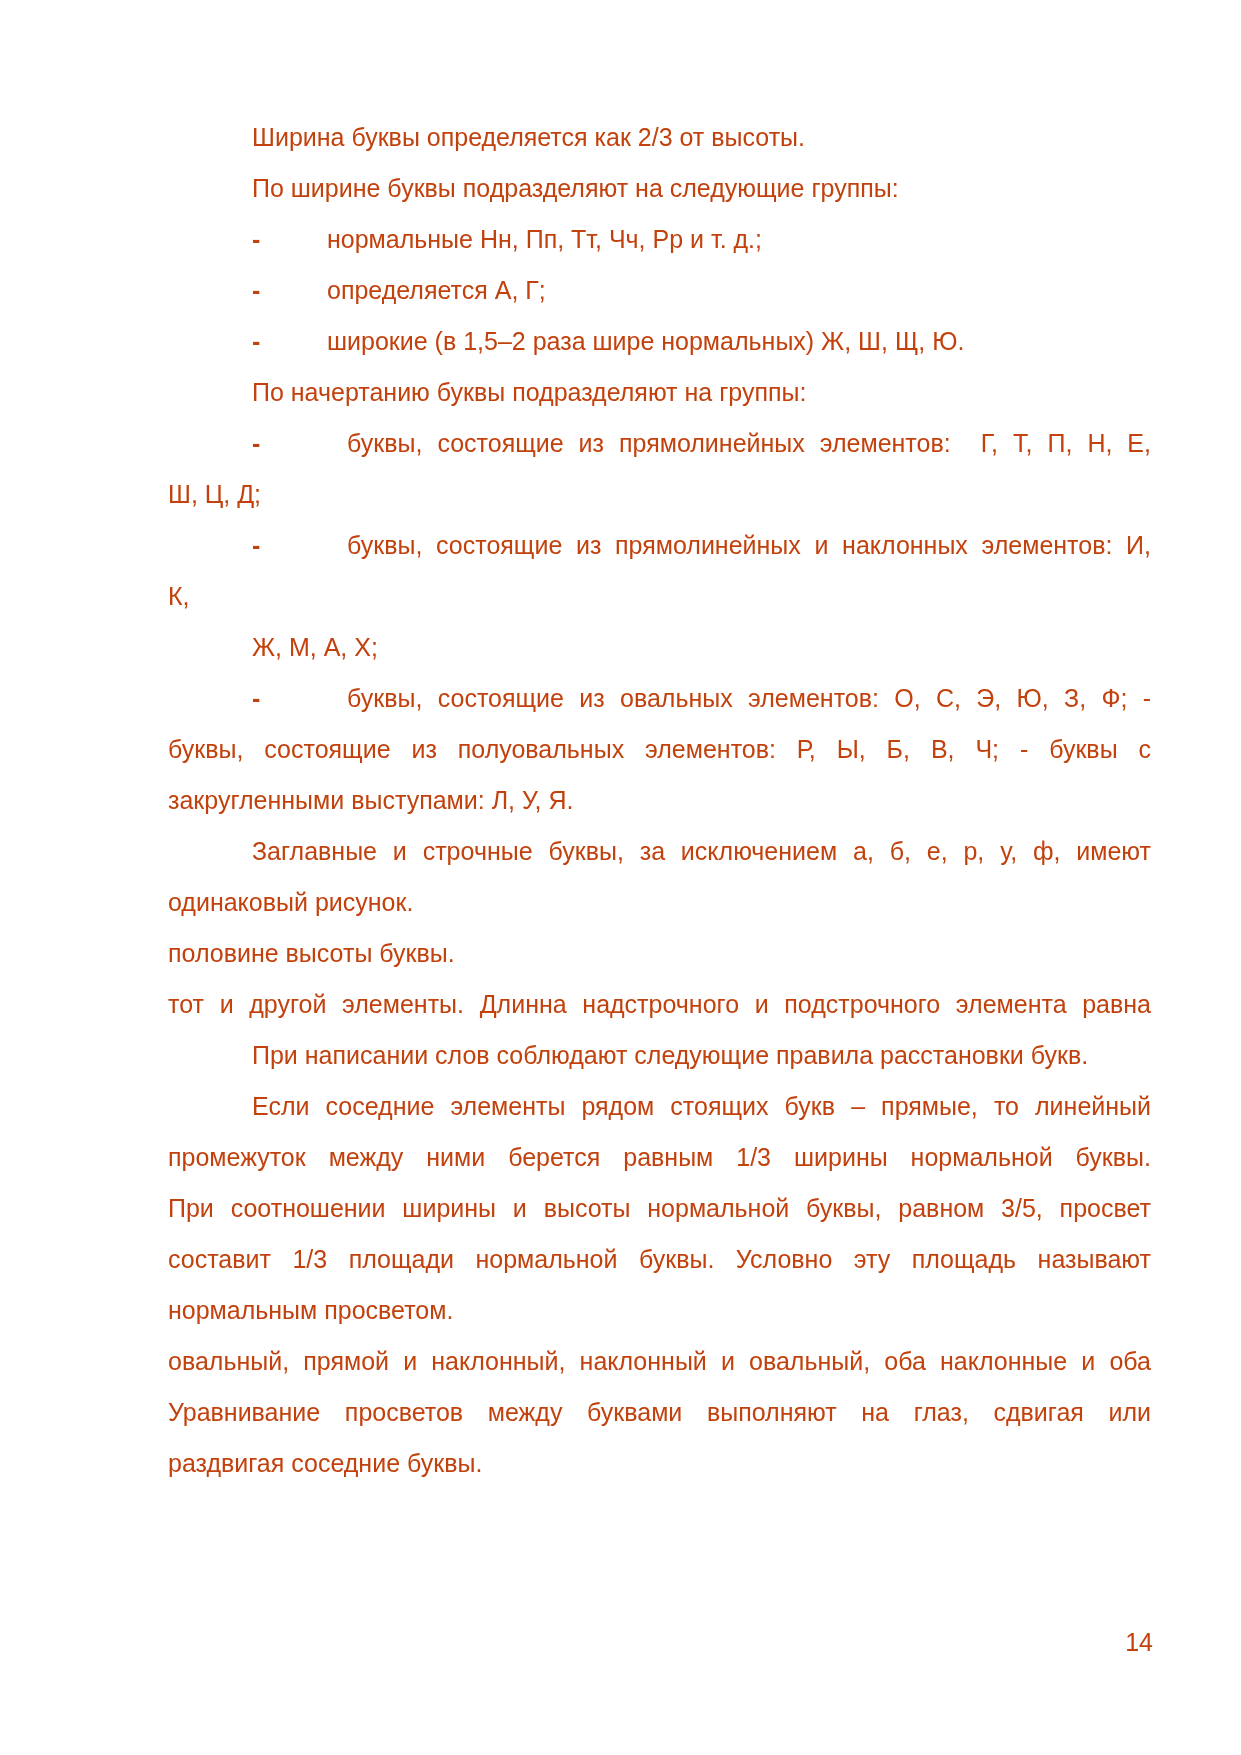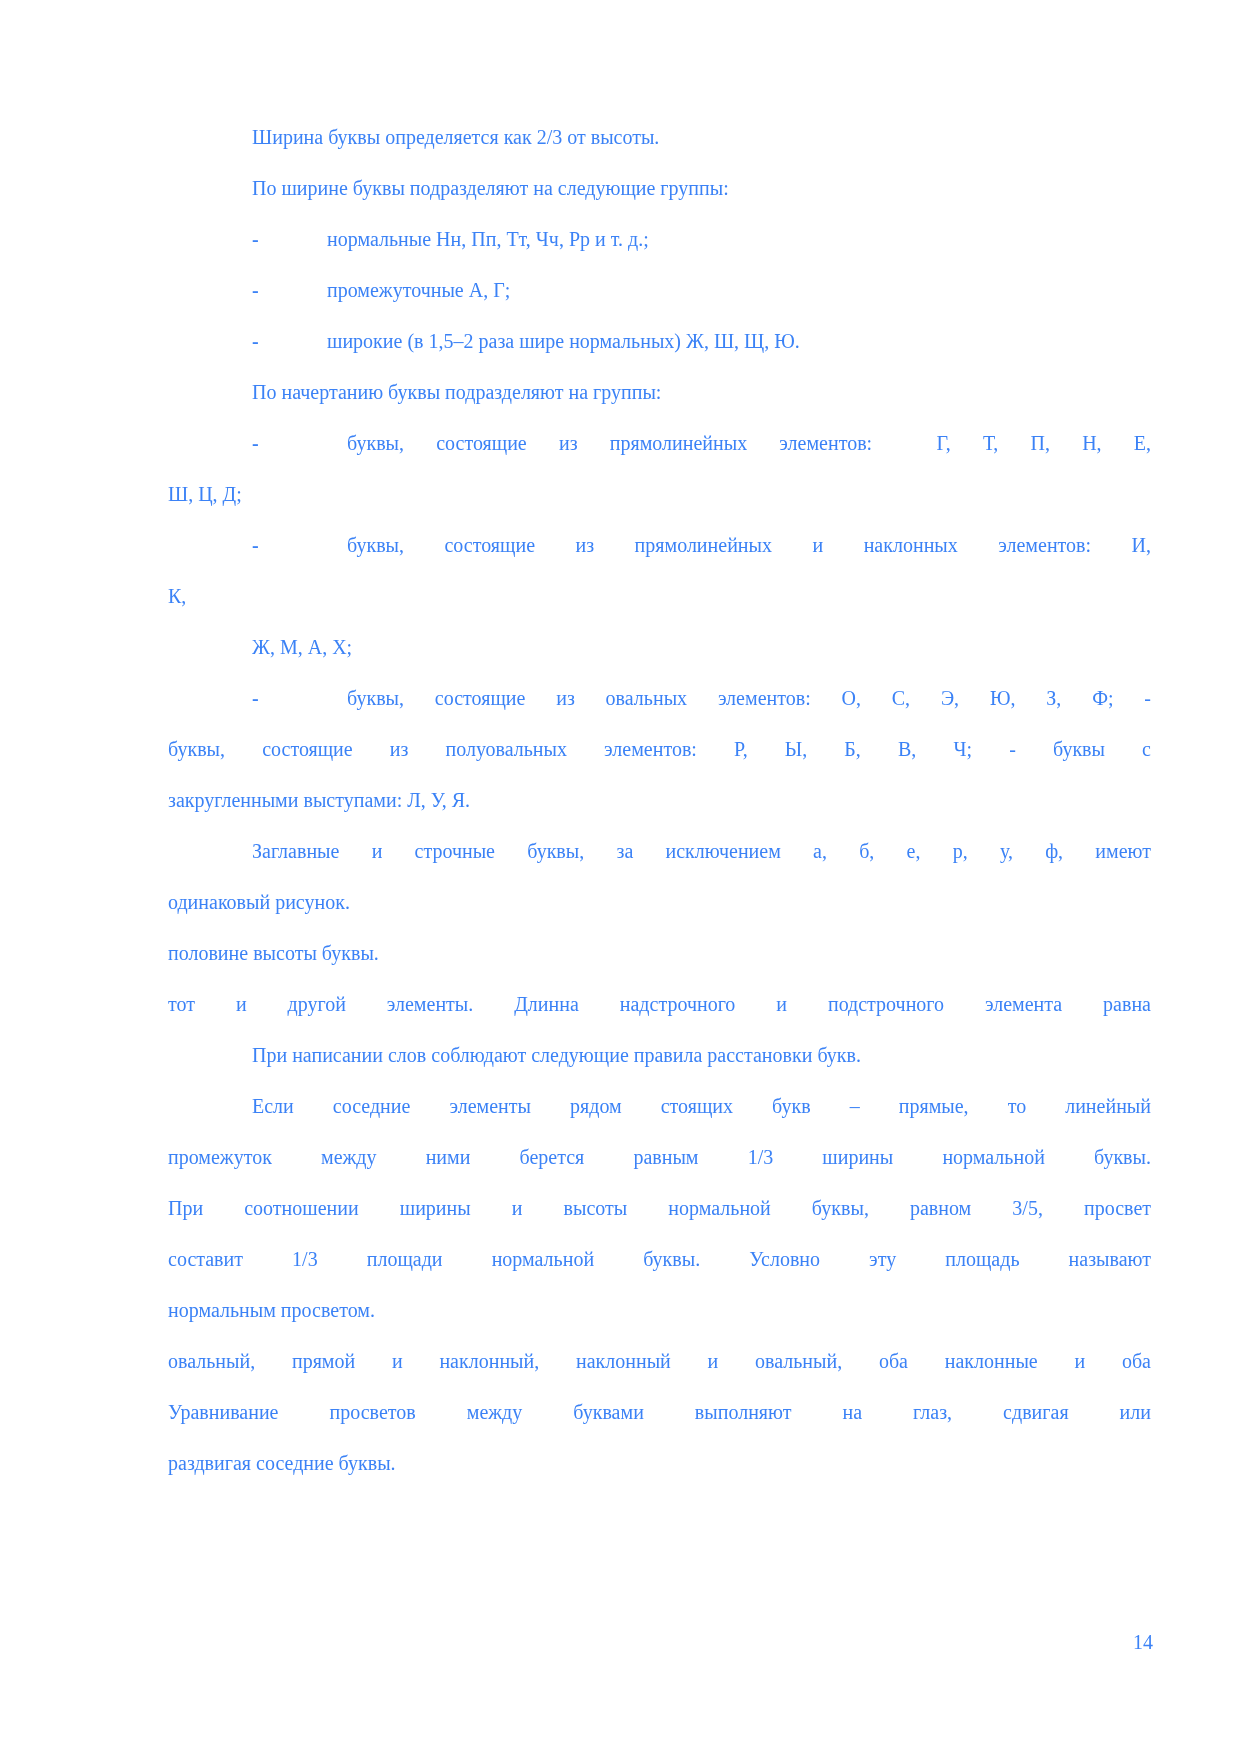--- a/index.html
+++ b/index.html
@@ -5,23 +5,23 @@
   html, body {
     margin: 0;
     padding: 0;
     background: #ffffff;
   }
   .page {
     position: relative;
     width: 1241px;
     height: 1755px;
     background: #ffffff;
-    color: #3b82f6;
-    font-family: Liberation Serif, serif;
-    font-size: 20px;
+    color: #c2410c;
+    font-family: Liberation Sans, sans-serif;
+    font-size: 25px;
     overflow: hidden;
   }
   .textblock {
     position: absolute;
     left: 168px;
     right: 90px;
     top: 112px;
   }
   .line {
     height: 51px;
@@ -63,21 +63,21 @@
 <div class="page">
   <div class="textblock" id="textblock">
       <div class="line indent">Ширина буквы определяется как 2/3 от высоты.</div>
       <div class="line indent">По ширине буквы подразделяют на следующие группы:</div>
       <div class="line bullet">
         <span class="dash">-</span>
         <span class="txt">нормальные Нн, Пп, Тт, Чч, Рр и т. д.;</span>
       </div>
       <div class="line bullet">
         <span class="dash">-</span>
-        <span class="txt">промежуточные А, Г;</span>
+        <span class="txt">определяется А, Г;</span>
       </div>
       <div class="line bullet">
         <span class="dash">-</span>
         <span class="txt">широкие (в 1,5–2 раза шире нормальных) Ж, Ш, Щ, Ю.</span>
       </div>
       <div class="line indent">По начертанию буквы подразделяют на группы:</div>
       <div class="line bullet j">
         <span class="dash">-</span>
         <span class="txt">буквы, состоящие из прямолинейных элементов:&nbsp; Г, Т, П, Н, Е,</span>
       </div>

